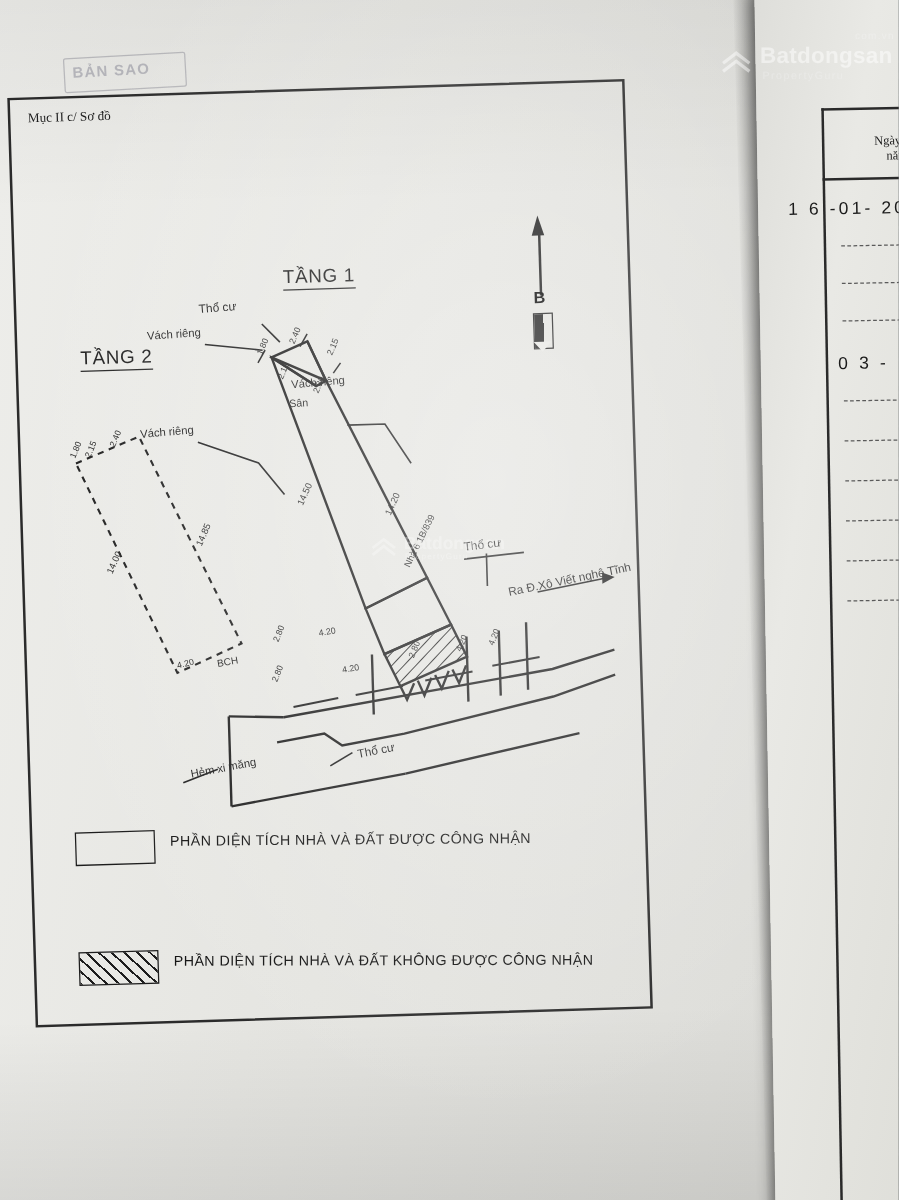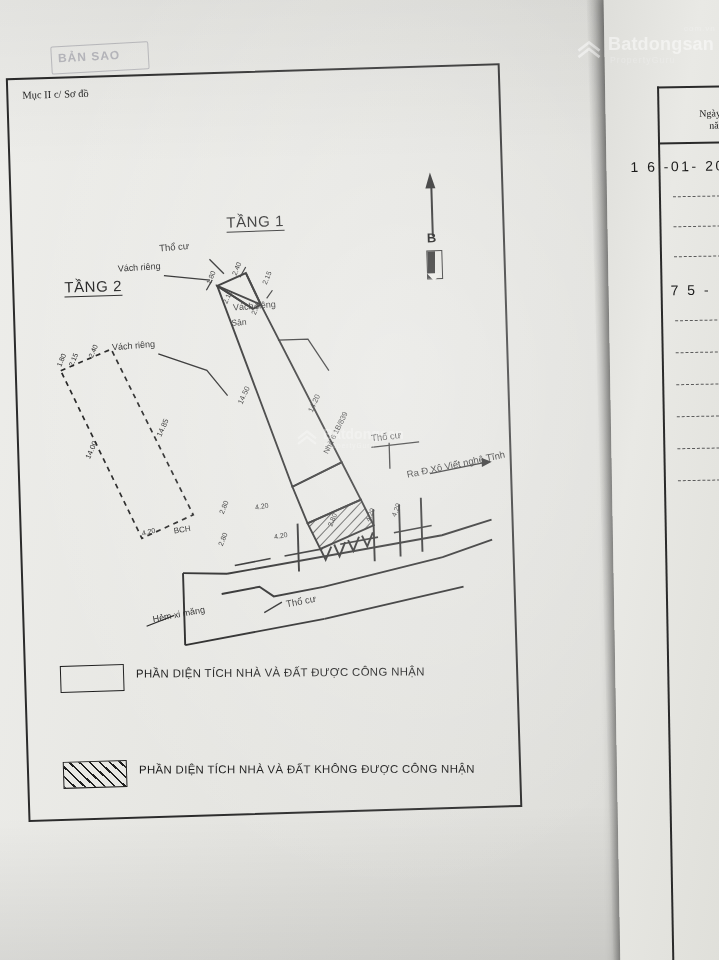--- a/index.html
+++ b/index.html
@@ -333,21 +333,21 @@
     <div class="rp-line" style="left:52px;top:96px;width:110px;height:1.6px;"></div>
     <div class="rp-line" style="left:52px;top:96px;width:1.6px;height:880px;"></div>
     <div class="rp-line" style="left:52px;top:152px;width:110px;height:1.6px;"></div>
 
     <div id="rp-head">
       <span>Ngày thá</span><br>
       <span>năm</span>
     </div>
 
     <div class="rp-date" id="rp-date1">1 6 -01- 20</div>
-    <div class="rp-date" id="rp-date2">7 5 -</div>
+    <div class="rp-date" id="rp-date2">0 3 -</div>
 
     <div class="rp-dash" style="top:206px;"></div>
     <div class="rp-dash" style="top:236px;"></div>
     <div class="rp-dash" style="top:266px;"></div>
     <div class="rp-dash" style="top:330px;"></div>
     <div class="rp-dash" style="top:362px;"></div>
     <div class="rp-dash" style="top:394px;"></div>
     <div class="rp-dash" style="top:426px;"></div>
     <div class="rp-dash" style="top:458px;"></div>
     <div class="rp-dash" style="top:490px;"></div>

